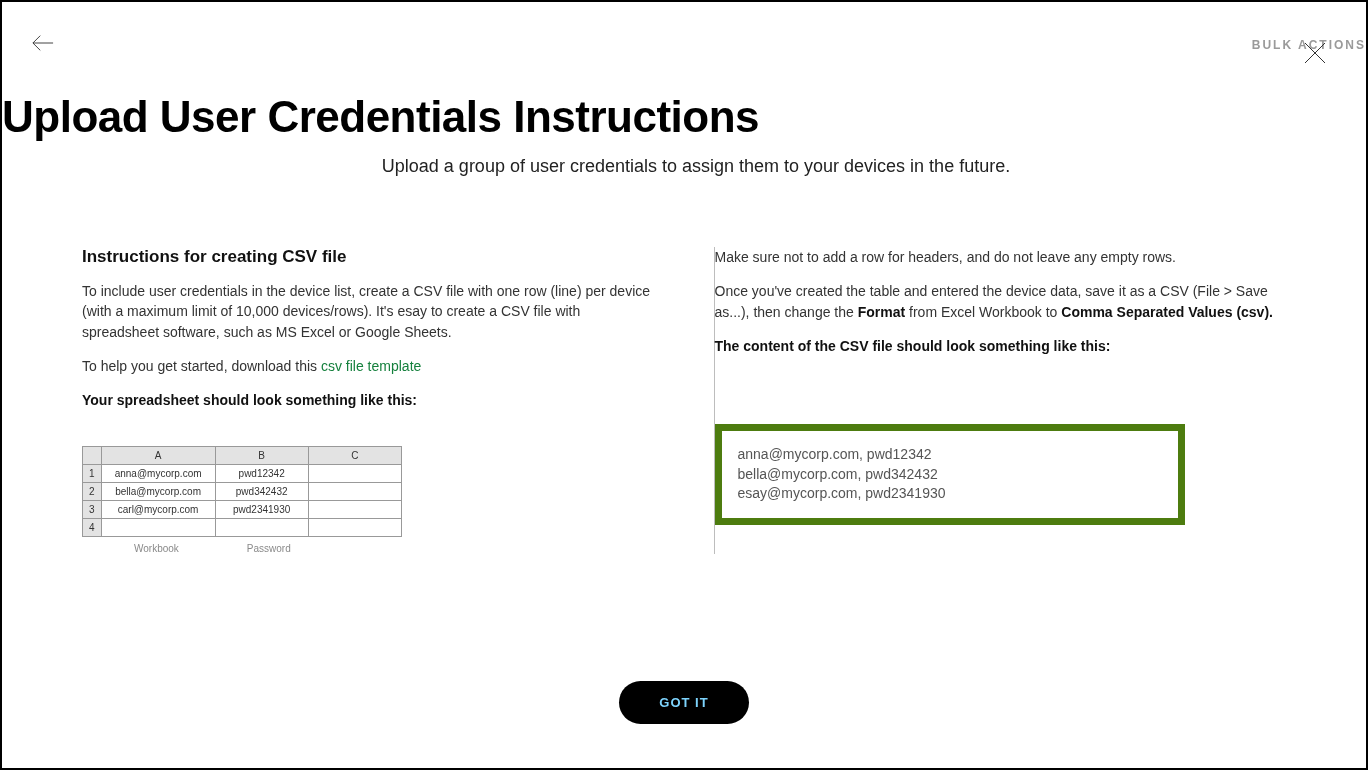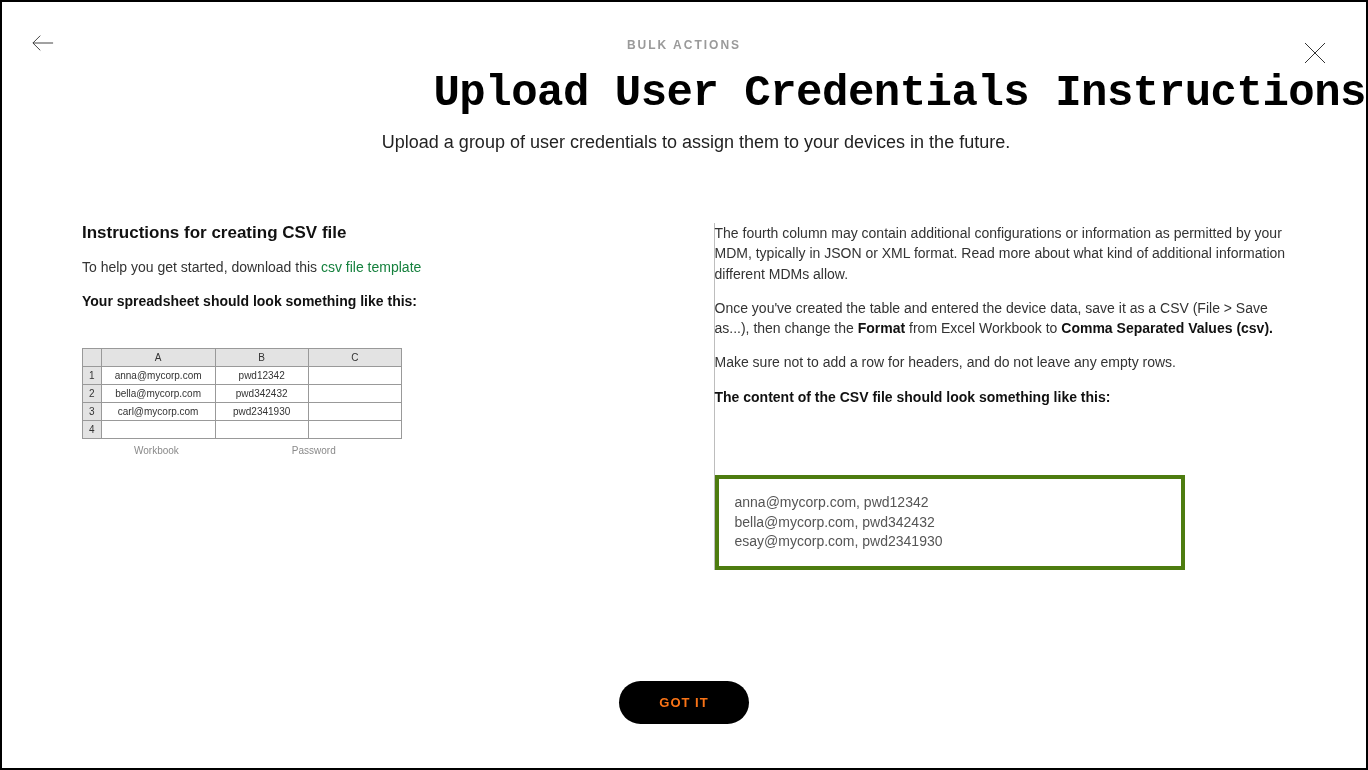--- a/index.html
+++ b/index.html
@@ -5,23 +5,23 @@
   * { box-sizing: border-box; margin: 0; padding: 0; }
   html, body { width: 1368px; height: 770px; font-family: -apple-system, BlinkMacSystemFont, "Segoe UI", Helvetica, Arial, sans-serif; }
   body { border: 2px solid #000; position: relative; background: #fff; }
 
   .back-arrow { position: absolute; top: 32px; left: 30px; cursor: pointer; }
   .back-arrow svg { width: 22px; height: 18px; stroke: #333; stroke-width: 1; fill: none; }
 
   .close-x { position: absolute; top: 40px; right: 40px; cursor: pointer; }
   .close-x svg { width: 22px; height: 22px; stroke: #333; stroke-width: 1; fill: none; }
 
-  .eyebrow { text-align: center; font-size: 12px; letter-spacing: 2px; color: #9a9a9a; font-weight: 600; margin-top: 36px; }
+  .eyebrow { text-align: right; font-size: 12px; letter-spacing: 2px; color: #9a9a9a; font-weight: 600; margin-top: 36px; }
 
-  .title { text-align: right; font-size: 44px; font-weight: 700; margin-top: 16px; letter-spacing: -0.5px; font-family: Liberation Mono, monospace; }
+  .title { text-align: left; font-size: 44px; font-weight: 700; margin-top: 40px; letter-spacing: -0.5px; }
   .subtitle { text-align: center; font-size: 18px; color: #222; margin-top: 14px; margin-left: 24px; }
 
   .columns { display: flex; margin: 70px 80px 0 80px; }
   .col { flex: 1; }
   .col-left { border-right: 1px solid #bdbdbd; padding-right: 60px; min-width: 0; }
   .col-right { padding-left: 0; }
 
   .section-head { font-size: 17px; font-weight: 700; color: #111; margin-bottom: 14px; }
   .para { font-size: 14px; color: #333; line-height: 1.45; margin-bottom: 14px; }
   .link { color: #15803d; text-decoration: none; cursor: pointer; }
@@ -31,27 +31,27 @@
   .sheet { margin-top: 36px; width: 320px; font-size: 10px; color: #333; }
   .sheet table { border-collapse: collapse; width: 100%; }
   .sheet th, .sheet td { border: 1px solid #999; text-align: center; height: 18px; }
   .sheet th { background: #e3e3e3; font-weight: 400; }
   .sheet .rowhead { background: #e3e3e3; width: 18px; }
   .sheet .colA { width: 110px; }
   .sheet .colB { width: 90px; }
   .sheet .colC { width: 90px; }
   .sheet-labels { display: flex; font-size: 10px; color: #8a8a8a; margin-top: 6px; }
   .sheet-labels .lu { margin-left: 52px; }
-  .sheet-labels .lp { margin-left: 113px; }
+  .sheet-labels .lp { margin-left: 68px; }
 
   
-  .csvbox { border: 4px solid #4d7c0f; padding: 14px 16px; font-size: 14px; color: #555; line-height: 1.4; margin-top: 68px; width: 470px; }
+  .csvbox { border: 7px solid #4d7c0f; padding: 14px 16px; font-size: 14px; color: #555; line-height: 1.4; margin-top: 68px; width: 470px; }
 
   .gotit-wrap { position: absolute; bottom: 44px; left: 0; right: 0; text-align: center; }
-  .gotit { background: #000; color: #f97316; border: none; border-radius: 999px; padding: 14px 40px; font-size: 13px; font-weight: 700; letter-spacing: 1px; cursor: pointer; }
+  .gotit { background: #000; color: #7dd3fc; border: none; border-radius: 999px; padding: 14px 40px; font-size: 13px; font-weight: 700; letter-spacing: 1px; cursor: pointer; }
 </style>
 </head>
 <body>
 
 <div class="back-arrow">
   <svg viewBox="0 0 24 18">
       <path d="M9 1 L1 9 L9 17 M1 9 H23"></path>
     </svg>
 </div>
 
@@ -61,20 +61,21 @@
     </svg>
 </div>
 
 <div class="eyebrow">BULK ACTIONS</div>
 <h1 class="title">Upload User Credentials Instructions</h1>
 <div class="subtitle">Upload a group of user credentials to assign them to your devices in the future.</div>
 
 <div class="columns">
   <div class="col col-left">
     <div class="section-head">Instructions for creating CSV file</div>
+    <p class="para">To include user credentials in the device list, create a CSV file with one row (line) per device (with a maximum limit of 10,000 devices/rows). It's esay to create a CSV file with spreadsheet software, such as MS Excel or Google Sheets.</p>
     <p class="para">
       <span>To help you get started, download this </span><a class="link">csv file template</a>
     </p>
     <p class="para bold">Your spreadsheet should look something like this:</p>
 
     <div class="sheet">
       <table>
         <tbody>
             <tr>
           <th class="rowhead"></th>
@@ -109,25 +110,24 @@
       </tbody>
         </table>
       <div class="sheet-labels">
         <span class="lu">Workbook</span>
         <span class="lp">Password</span>
       </div>
     </div>
   </div>
 
   <div class="col col-right">
-    <p class="para">The fourth column may contain additional configurations or information as permitted by your MDM, typically in JSON or XML format. Read more about what kind of additional information different MDMs allow.</p>
+    <p class="para">Make sure not to add a row for headers, and do not leave any empty rows.</p>
     <p class="para">
       <span>Once you've created the table and entered the device data, save it as a CSV (File &gt; Save as...), then change the </span><span class="bold">Format</span><span> from Excel Workbook to </span><span class="bold">Comma Separated Values (csv).</span>
     </p>
-    <p class="para">Make sure not to add a row for headers, and do not leave any empty rows.</p>
     <p class="para bold">The content of the CSV file should look something like this:</p>
 
     <div class="csvbox">
       <div>anna@mycorp.com, pwd12342</div>
       <div>bella@mycorp.com, pwd342432</div>
       <div>esay@mycorp.com, pwd2341930</div>
     </div>
   </div>
 </div>
 

